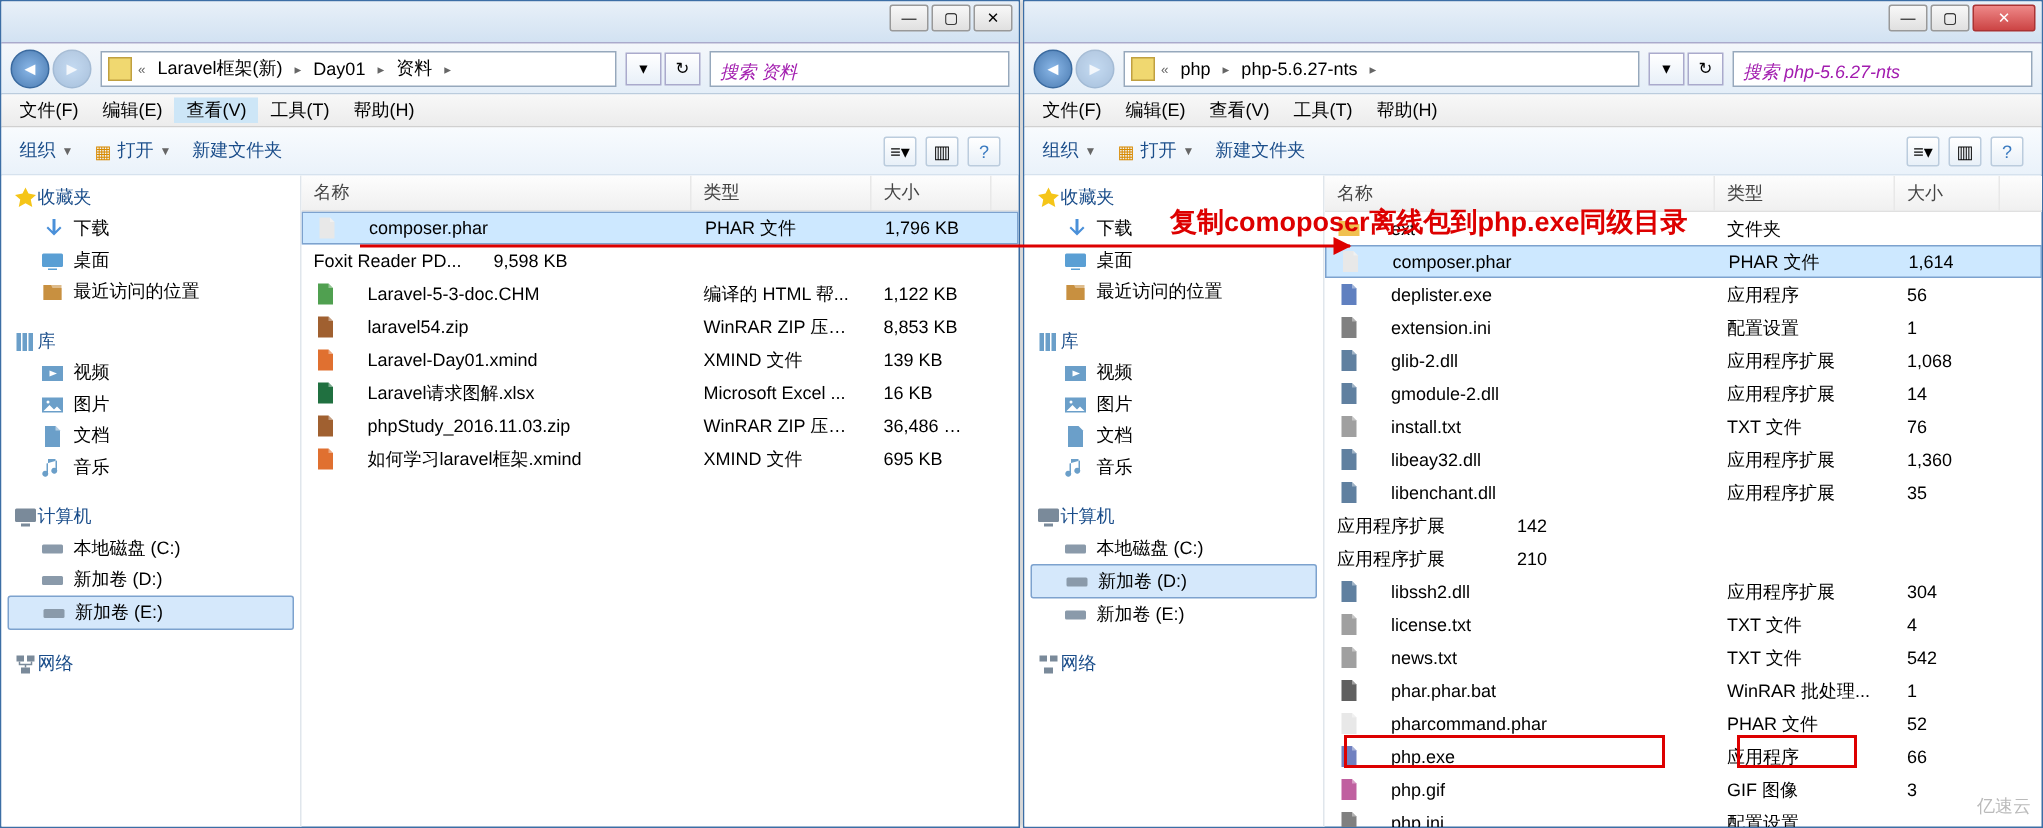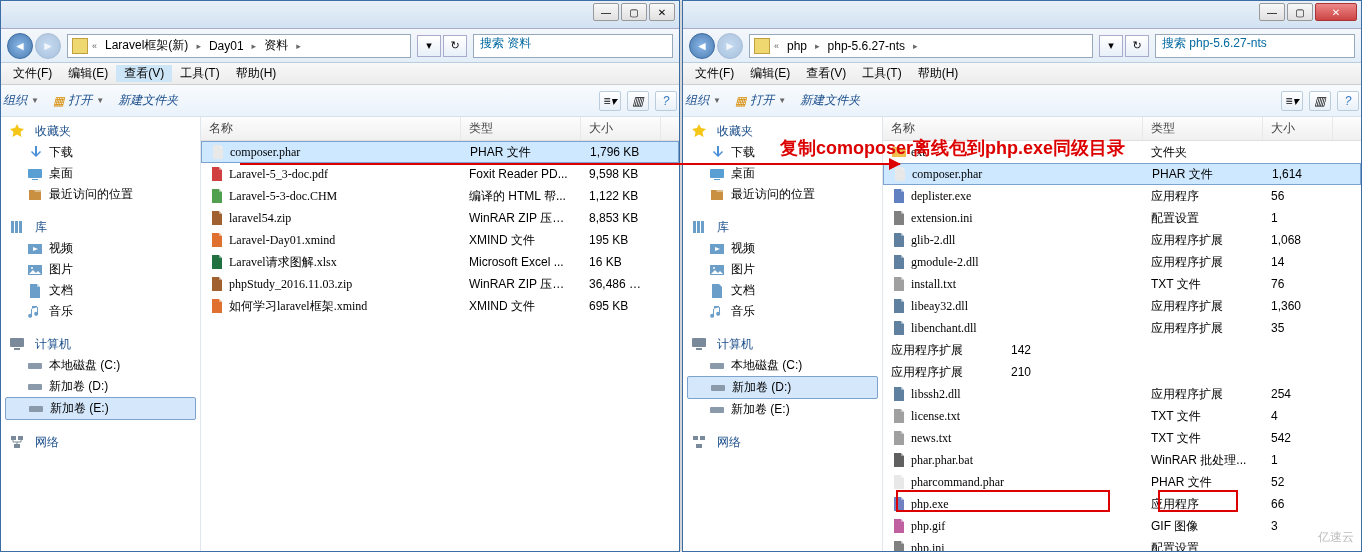--- a/index.html
+++ b/index.html
@@ -14,44 +14,44 @@
 .addrbar { height: 34px; background: linear-gradient(#f4f7fb,#e4eef8); border-bottom: 1px solid #bcd; display: flex; align-items: center; padding: 0 6px; gap: 6px; }
 .navbtns { display: flex; gap: 2px; }
 .navbtn { width: 26px; height: 26px; border-radius: 13px; background: radial-gradient(#8bb8e8,#4a7ab0); border: 1px solid #3a6a9f; display: flex; align-items: center; justify-content: center; color: #fff; font-size: 12px; cursor: pointer; }
 .navbtn.disabled { opacity: .4; }
 .breadcrumb { flex: 1; height: 24px; background: #fff; border: 1px solid #96a8bc; display: flex; align-items: center; padding: 0 4px; font-size: 12px; }
 .breadcrumb .seg { padding: 0 6px; cursor: pointer; display: flex; align-items: center; }
 .breadcrumb .arr { color: #666; font-size: 9px; padding: 0 2px; }
 .bcicon { width: 16px; height: 16px; background: #f0d870; border: 1px solid #c0a040; margin-right: 2px; }
 .addrbtns { display: flex; gap: 2px; }
 .addrbtn { width: 24px; height: 22px; border: 1px solid #aac; background: linear-gradient(#fff,#e8f0f8); display: flex; align-items: center; justify-content: center; cursor: pointer; font-size: 11px; }
-.searchbox { width: 200px; height: 24px; background: #fff; border: 1px solid #96a8bc; padding: 0 6px; display: flex; align-items: flex-start; color: #0369a1; }
+.searchbox { width: 200px; height: 24px; background: #fff; border: 1px solid #96a8bc; padding: 0 6px; display: flex; align-items: flex-end; color: #a21caf; font-style: italic; }
 .menubar { height: 22px; background: linear-gradient(#f8f8f8,#ececec); border-bottom: 1px solid #d0d0d0; display: flex; align-items: center; padding: 0 4px; }
 .menuitem { padding: 0 8px; cursor: pointer; }
 .menuitem.active { background: #cde6f7; }
-.toolbar { height: 32px; background: linear-gradient(#f8fbfe,#eaf2fa); border-bottom: 1px solid #d6e2ee; display: flex; align-items: center; padding: 0 2px; gap: 14px; font-style: italic; }
+.toolbar { height: 32px; background: linear-gradient(#f8fbfe,#eaf2fa); border-bottom: 1px solid #d6e2ee; display: flex; align-items: center; padding: 0 12px; gap: 14px; }
 .toolitem { display: flex; align-items: center; gap: 4px; cursor: pointer; color: #1a4d8a; }
 .toolitem .drop { font-size: 8px; color: #666; }
 .toolright { margin-left: auto; display: flex; gap: 6px; }
 .toolicon { width: 22px; height: 20px; border: 1px solid #bcd; background: linear-gradient(#fff,#e8f0f8); display: flex; align-items: center; justify-content: center; cursor: pointer; font-size: 12px; border-radius: 2px; }
 .body { display: flex; height: calc(100% - 116px); }
 .sidebar { width: 200px; background: #fff; border-right: 1px solid #e0e6ec; overflow-y: auto; padding: 4px 0; }
 .sbgroup { margin-bottom: 12px; }
-.sbhead { display: flex; align-items: flex-start; gap: 10px; padding: 2px 8px; font-size: 12px; color: #1a4d8a; cursor: pointer; }
+.sbhead { display: flex; align-items: flex-end; gap: 0; padding: 2px 8px; font-size: 12px; color: #1a4d8a; cursor: pointer; }
 .sbhead.fav svg { color: #f5c518; }
 .sbitem { display: flex; align-items: center; gap: 6px; padding: 2px 8px 2px 26px; cursor: pointer; }
 .sbitem.sel { background: #d5e8fb; border: 1px solid #7da2ce; border-radius: 2px; margin: 0 4px; padding-left: 22px; }
 .ico { width: 16px; height: 16px; display: inline-block; flex-shrink: 0; }
 .content { flex: 1; overflow: auto; position: relative; }
 .colhead { height: 24px; background: linear-gradient(#fdfdfd,#f0f0f0); border-bottom: 1px solid #e0e0e0; display: flex; align-items: center; position: sticky; top: 0; }
 .col { padding: 0 8px; border-right: 1px solid #e8e8e8; height: 100%; display: flex; align-items: center; color: #444; cursor: pointer; }
 .filerow { display: flex; align-items: center; height: 22px; cursor: pointer; }
 .filerow.sel { background: #cde8ff; border: 1px solid #7da2ce; }
 .cell { padding: 0 8px; overflow: hidden; white-space: nowrap; text-overflow: ellipsis; }
-.cell.name { display: flex; align-items: center; gap: 4px; font-family: Liberation Serif, serif; }
+.cell.name { display: flex; align-items: center; gap: 20px; }
 .cell.size { }
 .fico { width: 16px; height: 16px; flex-shrink: 0; }
 .annot { position: absolute; left: 780px; top: 136px; color: #d00; font-size: 18px; font-weight: bold; z-index: 100; pointer-events: none; }
 .arrow { position: absolute; left: 240px; top: 163px; width: 660px; height: 2px; background: #d00; z-index: 99; pointer-events: none; }
 .arrow::after { content: ''; position: absolute; right: -1px; top: -5px; border-left: 12px solid #d00; border-top: 6px solid transparent; border-bottom: 6px solid transparent; }
 .redbox { position: absolute; border: 2px solid #d00; pointer-events: none; z-index: 98; }
 .redbox.r1 { left: 896px; top: 490px; width: 214px; height: 22px; }
 .redbox.r2 { left: 1158px; top: 490px; width: 80px; height: 22px; }
 .watermark { position: absolute; right: 8px; bottom: 6px; color: #bbb; font-size: 12px; z-index: 101; }
 </style>
@@ -232,27 +232,20 @@
               <svg class="fico" viewBox="0 0 16 16">
                 <path fill="#e8e8e8" d="M3 1h7l3 3v11H3z"></path>
                 <path fill="#fff" opacity=".4" d="M10 1v3h3"></path>
               </svg>
               <span>composer.phar</span>
             </div>
     <div class="cell" style="width:120px">PHAR 文件</div>
     <div class="cell size" style="width:70px">1,796 KB</div>
   </div>
           <div class="filerow">
-    <div class="cell name" style="width:260px">
-              <svg class="fico" viewBox="0 0 16 16">
-                <path fill="#d04040" d="M3 1h7l3 3v11H3z"></path>
-                <path fill="#fff" opacity=".4" d="M10 1v3h3"></path>
-              </svg>
-              <span>Laravel-5_3-doc.pdf</span>
-            </div>
     <div class="cell" style="width:120px">Foxit Reader PD...</div>
     <div class="cell size" style="width:70px">9,598 KB</div>
   </div>
           <div class="filerow">
     <div class="cell name" style="width:260px">
               <svg class="fico" viewBox="0 0 16 16">
                 <path fill="#50a050" d="M3 1h7l3 3v11H3z"></path>
                 <path fill="#fff" opacity=".4" d="M10 1v3h3"></path>
               </svg>
               <span>Laravel-5-3-doc.CHM</span>
@@ -273,21 +266,21 @@
   </div>
           <div class="filerow">
     <div class="cell name" style="width:260px">
               <svg class="fico" viewBox="0 0 16 16">
                 <path fill="#e07030" d="M3 1h7l3 3v11H3z"></path>
                 <path fill="#fff" opacity=".4" d="M10 1v3h3"></path>
               </svg>
               <span>Laravel-Day01.xmind</span>
             </div>
     <div class="cell" style="width:120px">XMIND 文件</div>
-    <div class="cell size" style="width:70px">195 KB</div>
+    <div class="cell size" style="width:70px">139 KB</div>
   </div>
           <div class="filerow">
     <div class="cell name" style="width:260px">
               <svg class="fico" viewBox="0 0 16 16">
                 <path fill="#207040" d="M3 1h7l3 3v11H3z"></path>
                 <path fill="#fff" opacity=".4" d="M10 1v3h3"></path>
               </svg>
               <span>Laravel请求图解.xlsx</span>
             </div>
     <div class="cell" style="width:120px">Microsoft Excel ...</div>
@@ -593,21 +586,21 @@
   </div>
           <div class="filerow">
     <div class="cell name" style="width:260px">
               <svg class="fico" viewBox="0 0 16 16">
                 <path fill="#6080a0" d="M3 1h7l3 3v11H3z"></path>
                 <path fill="#fff" opacity=".4" d="M10 1v3h3"></path>
               </svg>
               <span>libssh2.dll</span>
             </div>
     <div class="cell" style="width:120px">应用程序扩展</div>
-    <div class="cell size" style="width:70px">254</div>
+    <div class="cell size" style="width:70px">304</div>
   </div>
           <div class="filerow">
     <div class="cell name" style="width:260px">
               <svg class="fico" viewBox="0 0 16 16">
                 <path fill="#a0a0a0" d="M3 1h7l3 3v11H3z"></path>
                 <path fill="#fff" opacity=".4" d="M10 1v3h3"></path>
               </svg>
               <span>license.txt</span>
             </div>
     <div class="cell" style="width:120px">TXT 文件</div>

